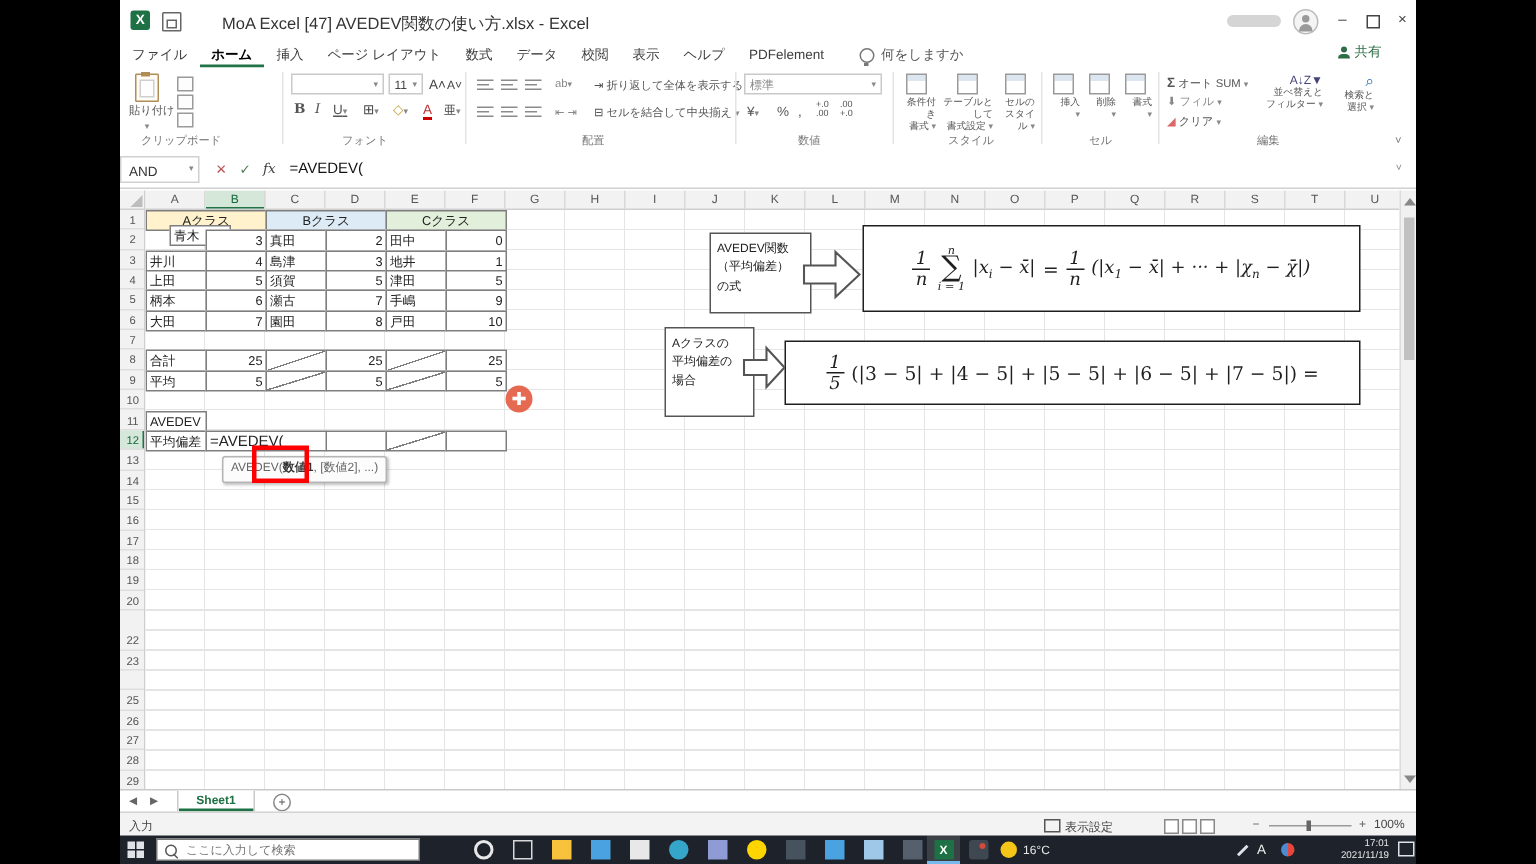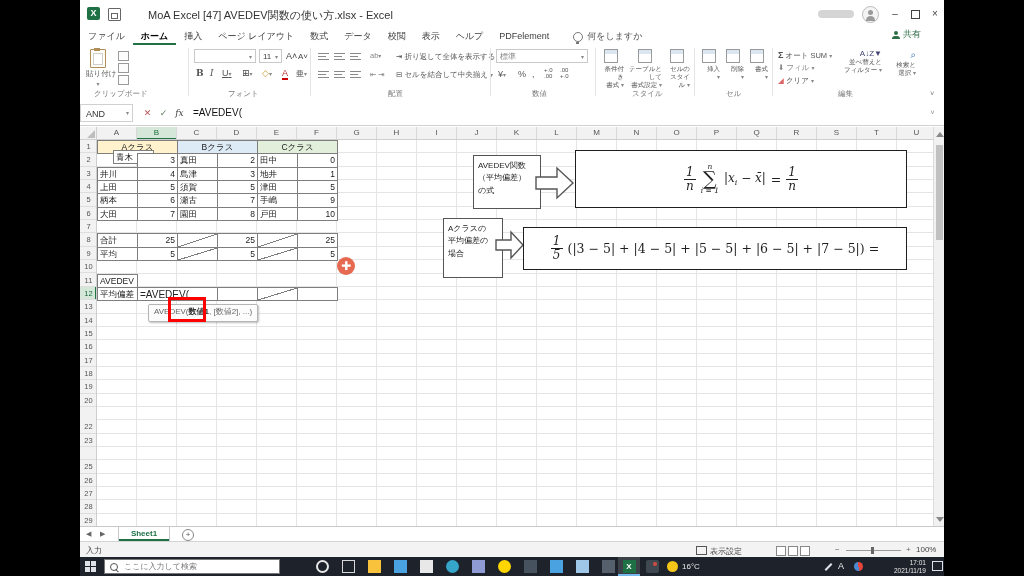--- a/index.html
+++ b/index.html
@@ -434,20 +434,21 @@
           <span class="lim">n</span>
           <span class="sym">∑</span>
           <span class="lim">i = 1</span>
         </span>
       <span class="mtext"><span>|x</span><sub>i</sub><span> − x̄|</span></span>
       <span class="mtext up">=</span>
       <span class="frac">
           <span class="num">1</span>
           <span class="den">n</span>
         </span>
+      <span class="mtext"><span>(|x</span><sub>1</sub><span> − x̄| + ··· + |χ</span><sub>n</sub><span> − χ̄|)</span></span>
     </div>
 
     <div class="callout" style="left:346px;top:78px;width:50px;height:50px">
       <span>Aクラスの</span><br>
       <span>平均偏差の</span><br>
       <span>場合</span>
     </div>
     <svg class="blockarrow" style="left:398px;top:90px" width="30" height="30">
       <polygon points="1,10 16,10 16,2 28,15 16,28 16,20 1,20" fill="#fff" stroke="#555" stroke-width="1.4"></polygon>
     </svg>

